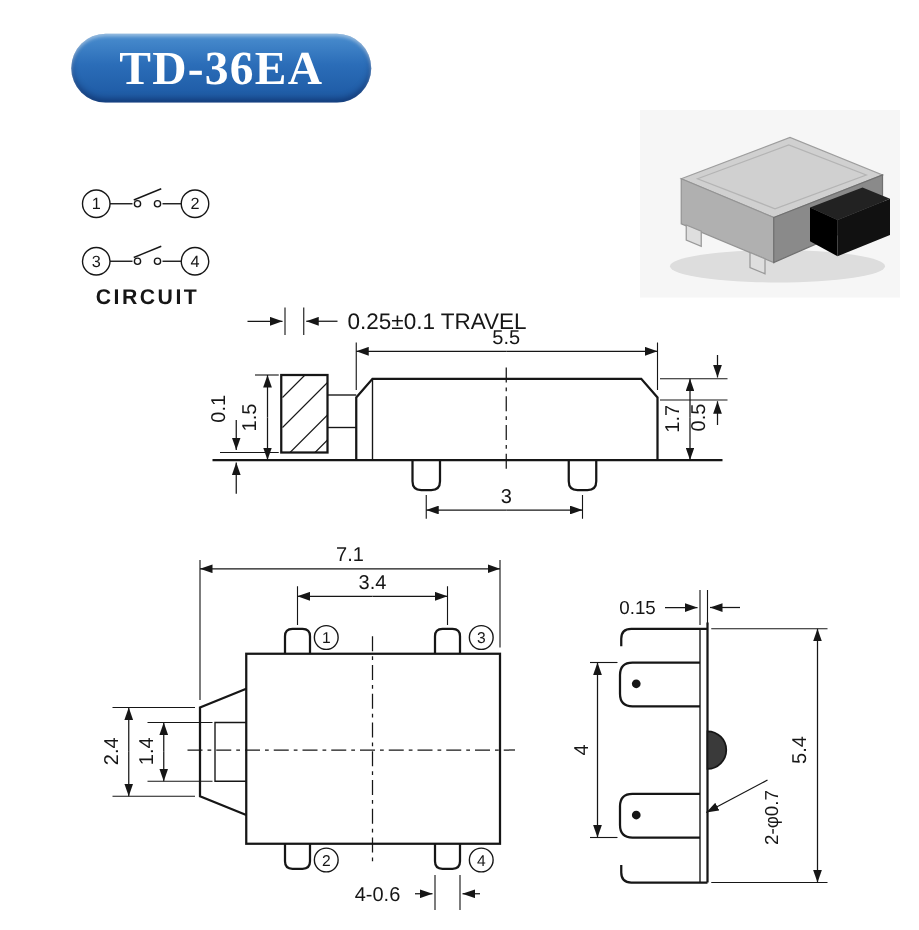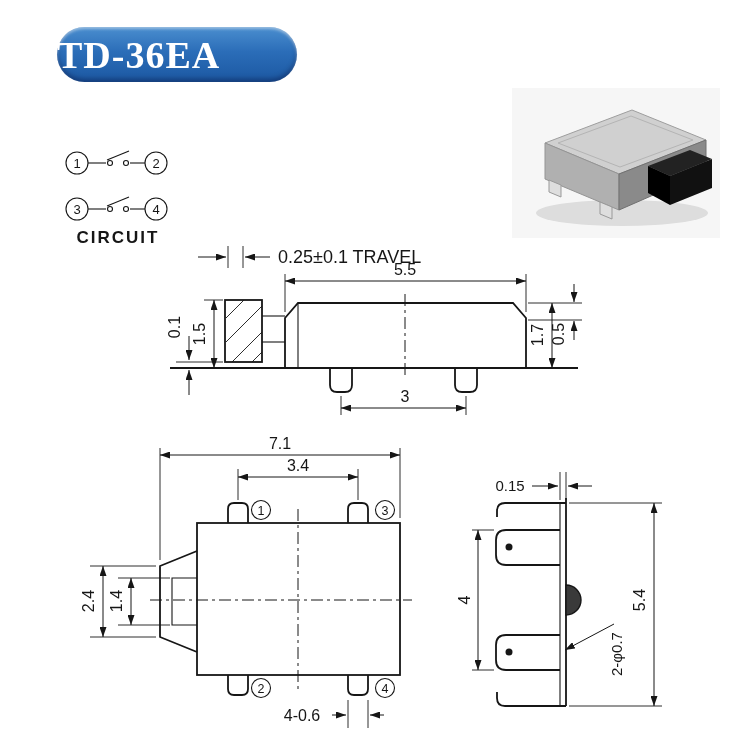--- a/index.html
+++ b/index.html
@@ -5,21 +5,21 @@
   html,body{margin:0;padding:0;}
   body{
     width:735px;height:744px;position:relative;background:#ffffff;
     font-family:"Liberation Sans", sans-serif;overflow:hidden;
   }
   .badge{
     position:absolute;left:57px;top:27px;width:240px;height:55px;
     border-radius:28px;
     background:linear-gradient(180deg,#4a8ecf 0%,#2b6db8 45%,#1c58a2 100%);
     box-shadow:inset 0 2px 3px rgba(255,255,255,.45), inset 0 -3px 5px rgba(0,0,40,.35);
-    display:flex;align-items:center;justify-content:flex-start;
+    display:flex;align-items:center;justify-content:center;
   }
   .badge span{
     color:#ffffff;font-family:"Liberation Serif", serif;font-weight:bold;
     font-size:38px;letter-spacing:1px;
   }
   svg{position:absolute;left:0;top:0;}
   .part{stroke:#161616;stroke-width:1.8;fill:none;stroke-linejoin:miter;}
   .thin{stroke:#161616;stroke-width:1.1;fill:none;}
   .dimline{stroke:#161616;stroke-width:1;fill:none;}
   .ext{stroke:#161616;stroke-width:0.9;fill:none;}

